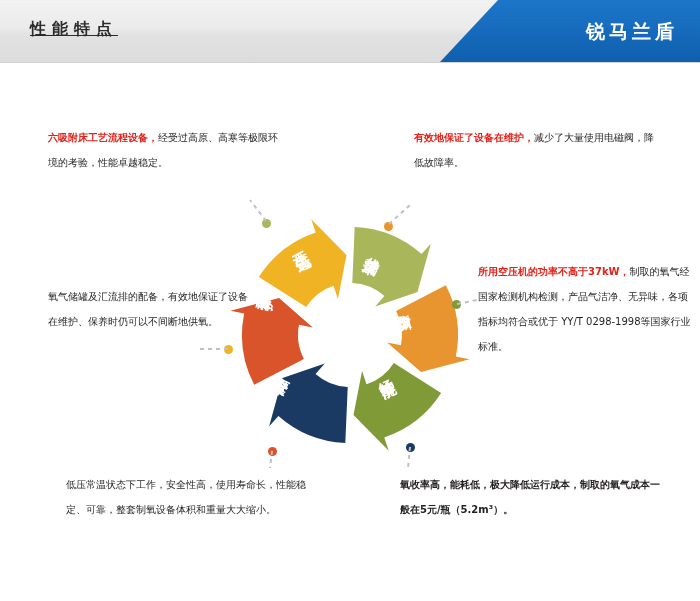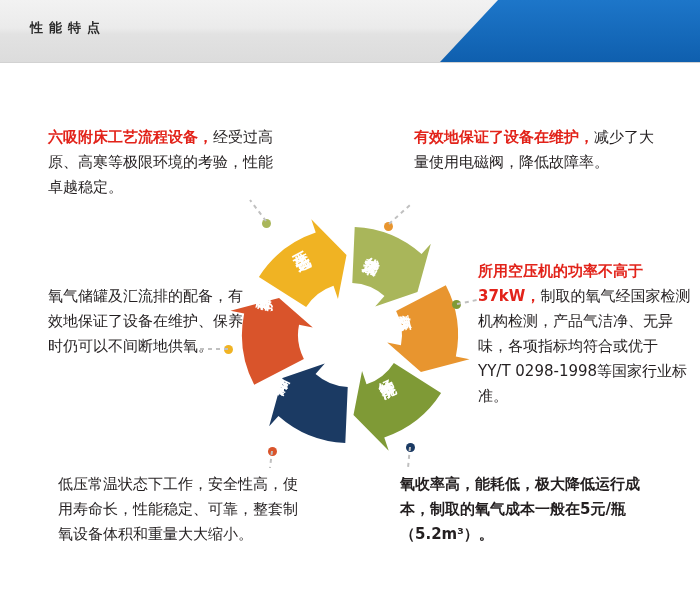--- a/index.html
+++ b/index.html
@@ -11,70 +11,71 @@
     position:relative;
   }
   
   .header{
     position:absolute;left:0;top:0;width:700px;height:62px;
     background:linear-gradient(to bottom,#f2f2f2 0%,#ebebeb 45%,#e2e2e2 55%,#dcdcdc 100%);
     border-bottom:1px solid #d2d2d2;
   }
   .header-title{
     position:absolute;left:30px;top:19px;
-    font-size:13px;letter-spacing:6px;color:#2b2b2b;font-weight:bold;
+    font-size:16px;letter-spacing:6px;color:#2b2b2b;font-weight:bold;text-decoration:underline;
   }
   .header-brand-wrap{
     position:absolute;right:0;top:0;height:62px;width:260px;overflow:hidden;
   }
   .header-brand{
     position:absolute;right:0;top:0;height:62px;width:260px;
     background:#1565b5;
     clip-path:polygon(58px 0,260px 0,260px 62px,0 62px);
     background:linear-gradient(to bottom,#1d76c9 0%,#0f5fae 100%);
   }
   .header-brand-text{
     position:absolute;right:22px;top:19px;
     color:#ffffff;font-size:19px;letter-spacing:4px;font-weight:bold;
   }
 
   
   .txt{
     position:absolute;
-    font-size:15px;
+    font-size:10px;
     line-height:25px;
     color:#231f20;
     font-family:"DejaVu Sans","Liberation Sans",sans-serif;
   }
   .txt .hl{color:#e2231a;font-weight:bold;}
 
   #t-tl{left:48px;top:125px;width:230px;}
   #t-tr{left:414px;top:125px;width:240px;}
   #t-ml{left:40px;top:284px;width:200px;margin-left:8px;}
   #t-mr{left:478px;top:259px;width:215px;}
-  #t-bl{left:58px;top:472px;width:250px;}
+  #t-bl{left:66px;top:472px;width:250px;}
   #t-br{left:400px;top:472px;width:260px;font-weight:bold;}
 
   
   .diagram{position:absolute;left:210px;top:215px;width:280px;height:240px;}
   .seg-label{
     position:absolute;color:#ffffff;font-weight:bold;font-size:15px;
     letter-spacing:1px;line-height:17px;text-align:center;
     writing-mode:vertical-rl;text-orientation:upright;
   }
   
   .dot{position:absolute;width:9px;height:9px;border-radius:50%;}
 </style>
 </head>
 <body>
 
 <div class="header">
   <div class="header-title">性能特点</div>
   <div class="header-brand-wrap">
     <div class="header-brand"></div>
+    <div class="header-brand-text">锐马兰盾</div>
   </div>
 </div>
 
 <div class="txt" id="t-tl">
   <span class="hl">六吸附床工艺流程设备，</span><span>经受过高原、高寒等极限环境的考验，性能卓越稳定。</span>
 </div>
 
 <div class="txt" id="t-tr">
   <span class="hl">有效地保证了设备在维护，</span><span>减少了大量使用电磁阀，降低故障率。</span>
 </div>

